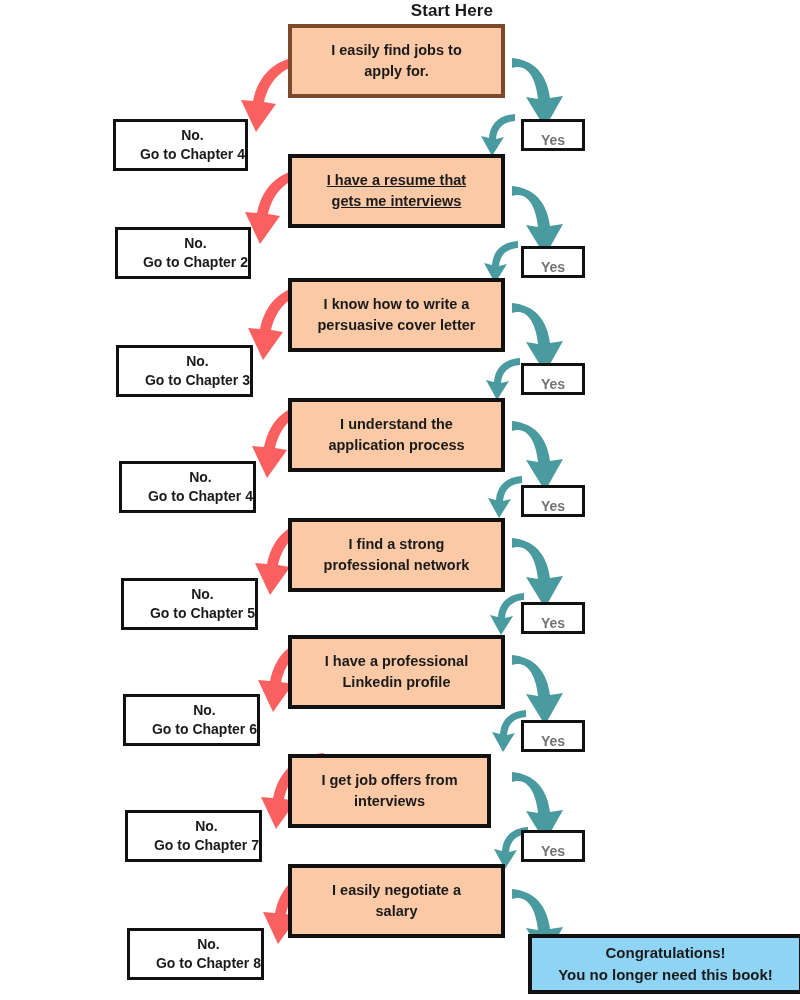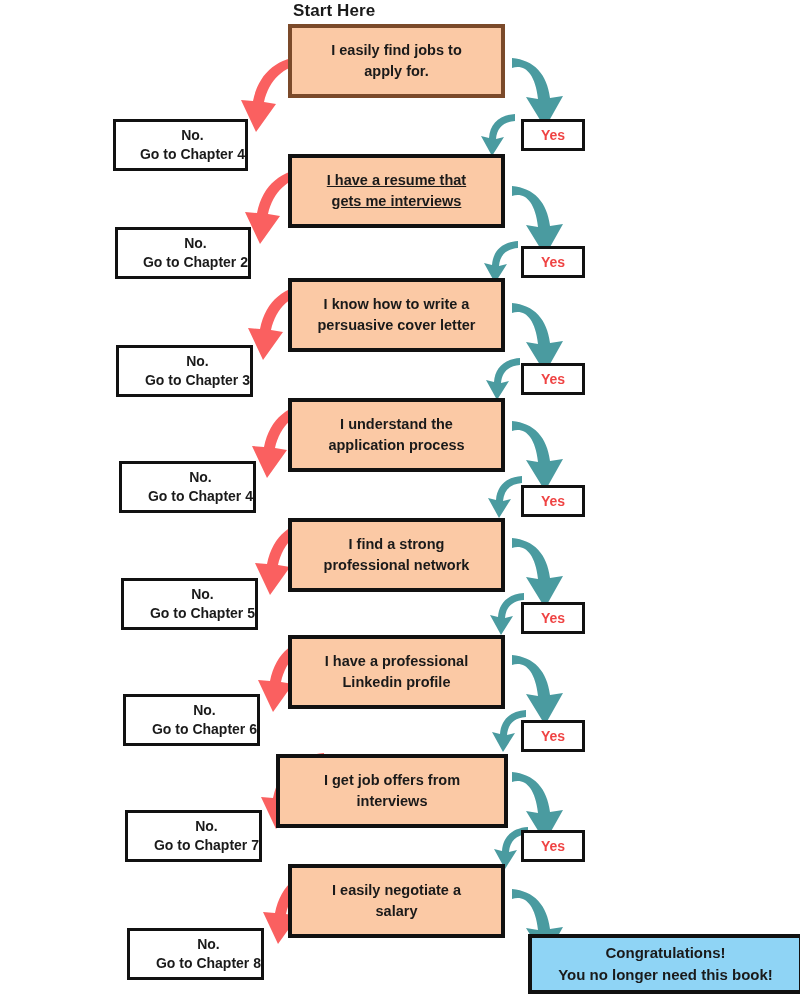--- a/index.html
+++ b/index.html
@@ -18,21 +18,21 @@
     background: #ffffff;
     overflow: hidden;
   }
   .abs { position: absolute; }
 
   
   .title {
     font-size: 17px;
     font-weight: bold;
     color: #1a1a1a;
-    text-align: left;
+    text-align: right;
     letter-spacing: 0.1px;
     white-space: nowrap;
   }
 
   
   .qbox {
     background: #FBC9A5;
     border: 4px solid #111111;
     box-sizing: border-box;
     display: flex;
@@ -64,25 +64,25 @@
     color: #1a1a1a;
     line-height: 1.35;
   }
 
   
   .yesbox {
     background: #ffffff;
     border: 3px solid #111111;
     box-sizing: border-box;
     display: flex;
-    align-items: center;
+    align-items: flex-end;
     justify-content: center;
     font-size: 14px;
     font-weight: bold;
-    color: #ef4444;
+    color: #737373;
   }
 
   
   .finalbox {
     background: #8FD4F5;
     border: 4px solid #111111;
     box-sizing: border-box;
     display: flex;
     align-items: center;
     justify-content: center;
@@ -181,21 +181,21 @@
     </div>
   </div>
 
   <div class="abs qbox" style="left:288px; top:635px; width:217px; height:74px;">
     <div>
       <span class="qtext">I have a professional</span>
       <span class="qtext">Linkedin profile</span>
     </div>
   </div>
 
-  <div class="abs qbox" style="left:276px; top:754px; width:232px; height:74px;">
+  <div class="abs qbox" style="left:288px; top:754px; width:203px; height:74px;">
     <div>
       <span class="qtext">I get job offers from</span>
       <span class="qtext">interviews</span>
     </div>
   </div>
 
   <div class="abs qbox" style="left:288px; top:864px; width:217px; height:74px;">
     <div>
       <span class="qtext">I easily negotiate a</span>
       <span class="qtext">salary</span>

